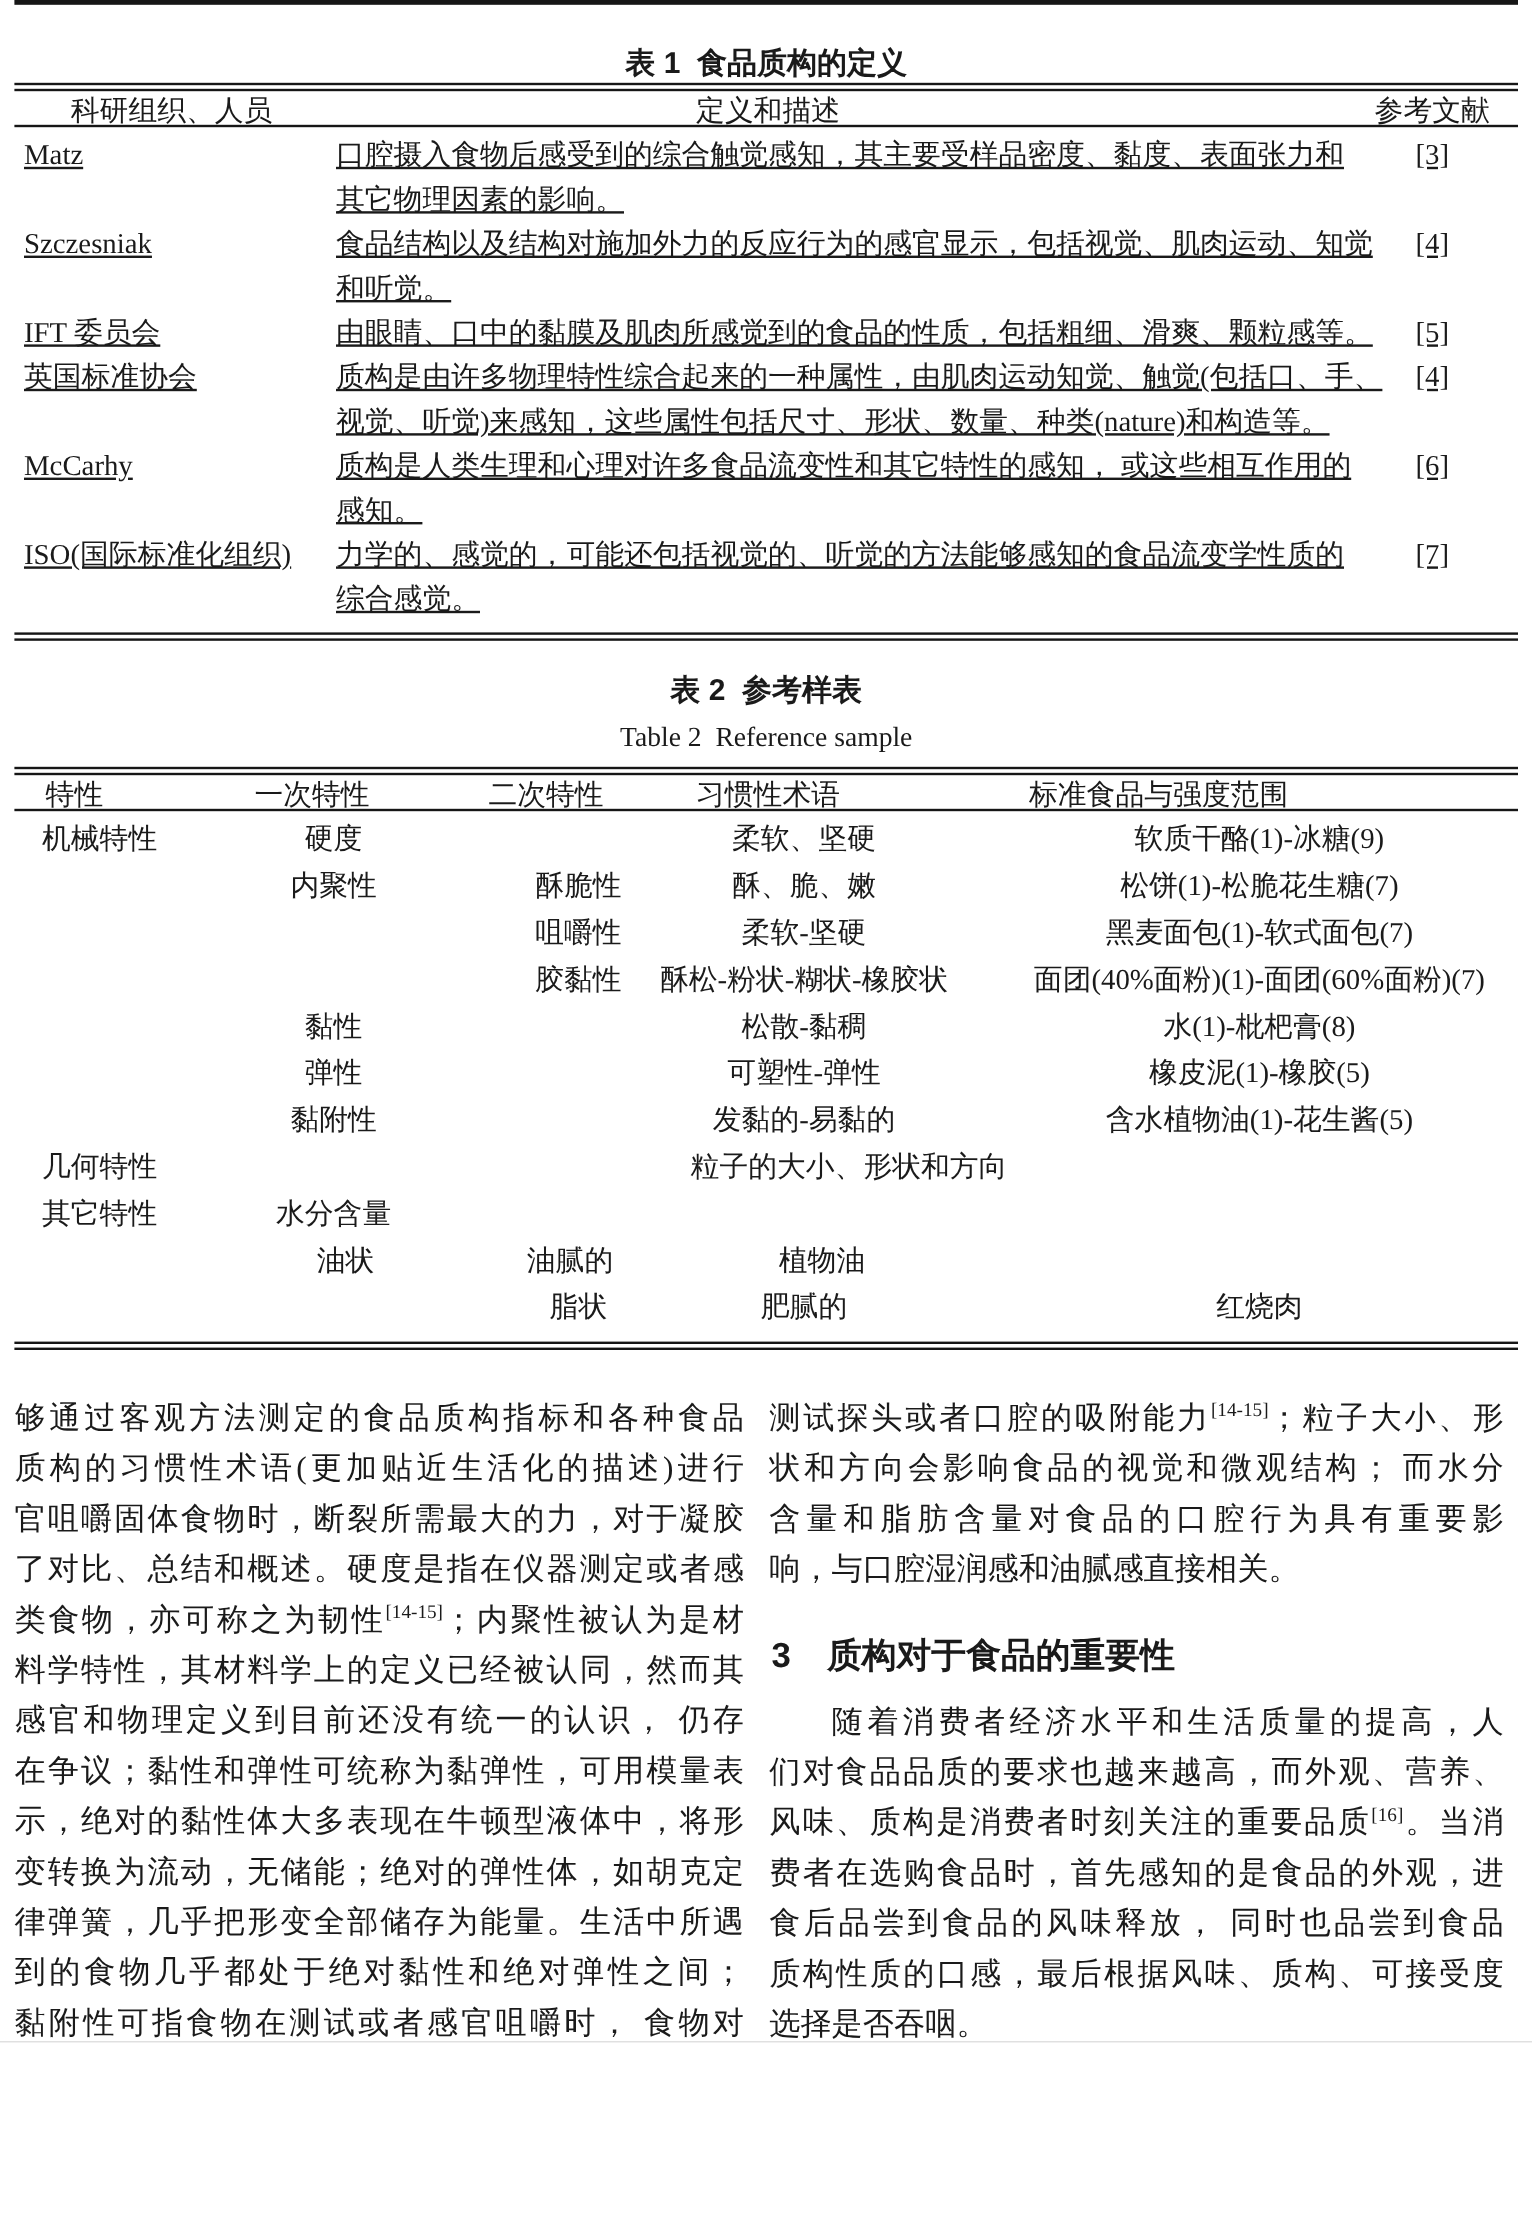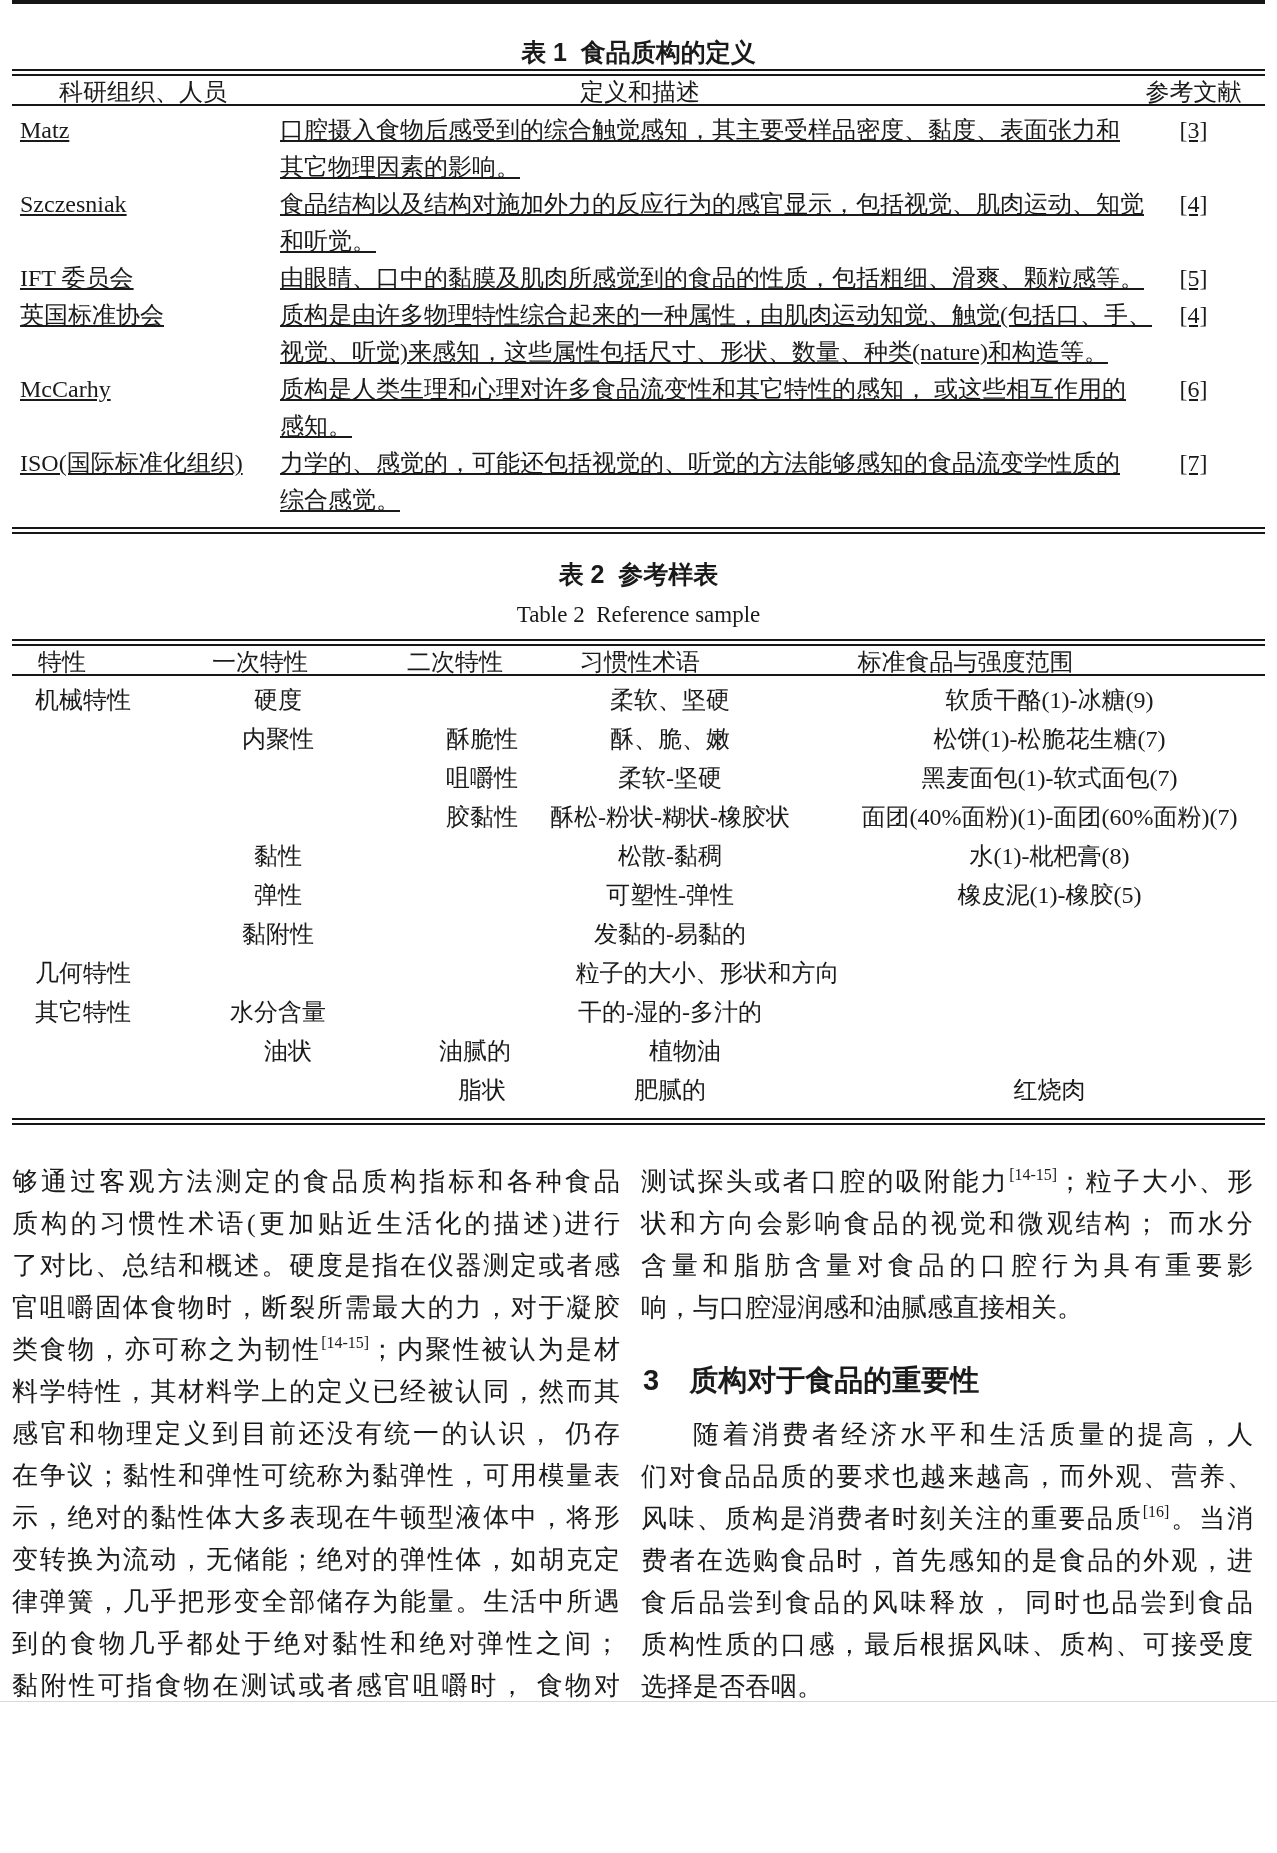--- a/index.html
+++ b/index.html
@@ -204,30 +204,30 @@
       <span class="c2">弹性</span>
       <span class="c3"></span>
       <span class="c4">可塑性-弹性</span>
       <span class="c5">橡皮泥(1)-橡胶(5)</span>
     </div>
     <div class="t2grid t2row">
       <span class="c1"></span>
       <span class="c2">黏附性</span>
       <span class="c3"></span>
       <span class="c4">发黏的-易黏的</span>
+      <span class="c5">含水植物油(1)-花生酱(5)</span>
     </div>
     <div class="t2grid t2row">
       <span class="c1">几何特性</span>
       <span class="c2 spanwide">粒子的大小、形状和方向</span>
     </div>
     <div class="t2grid t2row">
       <span class="c1">其它特性</span>
       <span class="c2">水分含量</span>
       <span class="c3"></span>
-      <span class="c4">干的-湿的-多汁的</span>
       <span class="c5"></span>
     </div>
     <div class="t2grid t2row">
       <span class="c1"></span>
       <span class="c3">油状</span>
       <span class="c4">油腻的</span>
       <span class="c5">植物油</span>
     </div>
     <div class="t2grid t2row">
       <span class="c1"></span>
@@ -236,22 +236,22 @@
       <span class="c4">肥腻的</span>
       <span class="c5">红烧肉</span>
     </div>
   </div>
   <div class="dbl"></div>
 
   <div class="bodycols">
     <div class="col left">
       <div class="bodyline jl">够通过客观方法测定的食品质构指标和各种食品</div>
       <div class="bodyline jl">质构的习惯性术语(更加贴近生活化的描述)进行</div>
+      <div class="bodyline jl">官咀嚼固体食物时，断裂所需最大的力，对于凝胶</div>
       <div class="bodyline jl">了对比、总结和概述。硬度是指在仪器测定或者感</div>
-      <div class="bodyline jl">官咀嚼固体食物时，断裂所需最大的力，对于凝胶</div>
       <div class="bodyline jl">类食物，亦可称之为韧性<sup>[14-15]</sup>；内聚性被认为是材</div>
       <div class="bodyline jl">料学特性，其材料学上的定义已经被认同，然而其</div>
       <div class="bodyline jl">感官和物理定义到目前还没有统一的认识， 仍存</div>
       <div class="bodyline jl">在争议；黏性和弹性可统称为黏弹性，可用模量表</div>
       <div class="bodyline jl">示，绝对的黏性体大多表现在牛顿型液体中，将形</div>
       <div class="bodyline jl">变转换为流动，无储能；绝对的弹性体，如胡克定</div>
       <div class="bodyline jl">律弹簧，几乎把形变全部储存为能量。生活中所遇</div>
       <div class="bodyline jl">到的食物几乎都处于绝对黏性和绝对弹性之间；</div>
       <div class="bodyline jl">黏附性可指食物在测试或者感官咀嚼时， 食物对</div>
     </div>

